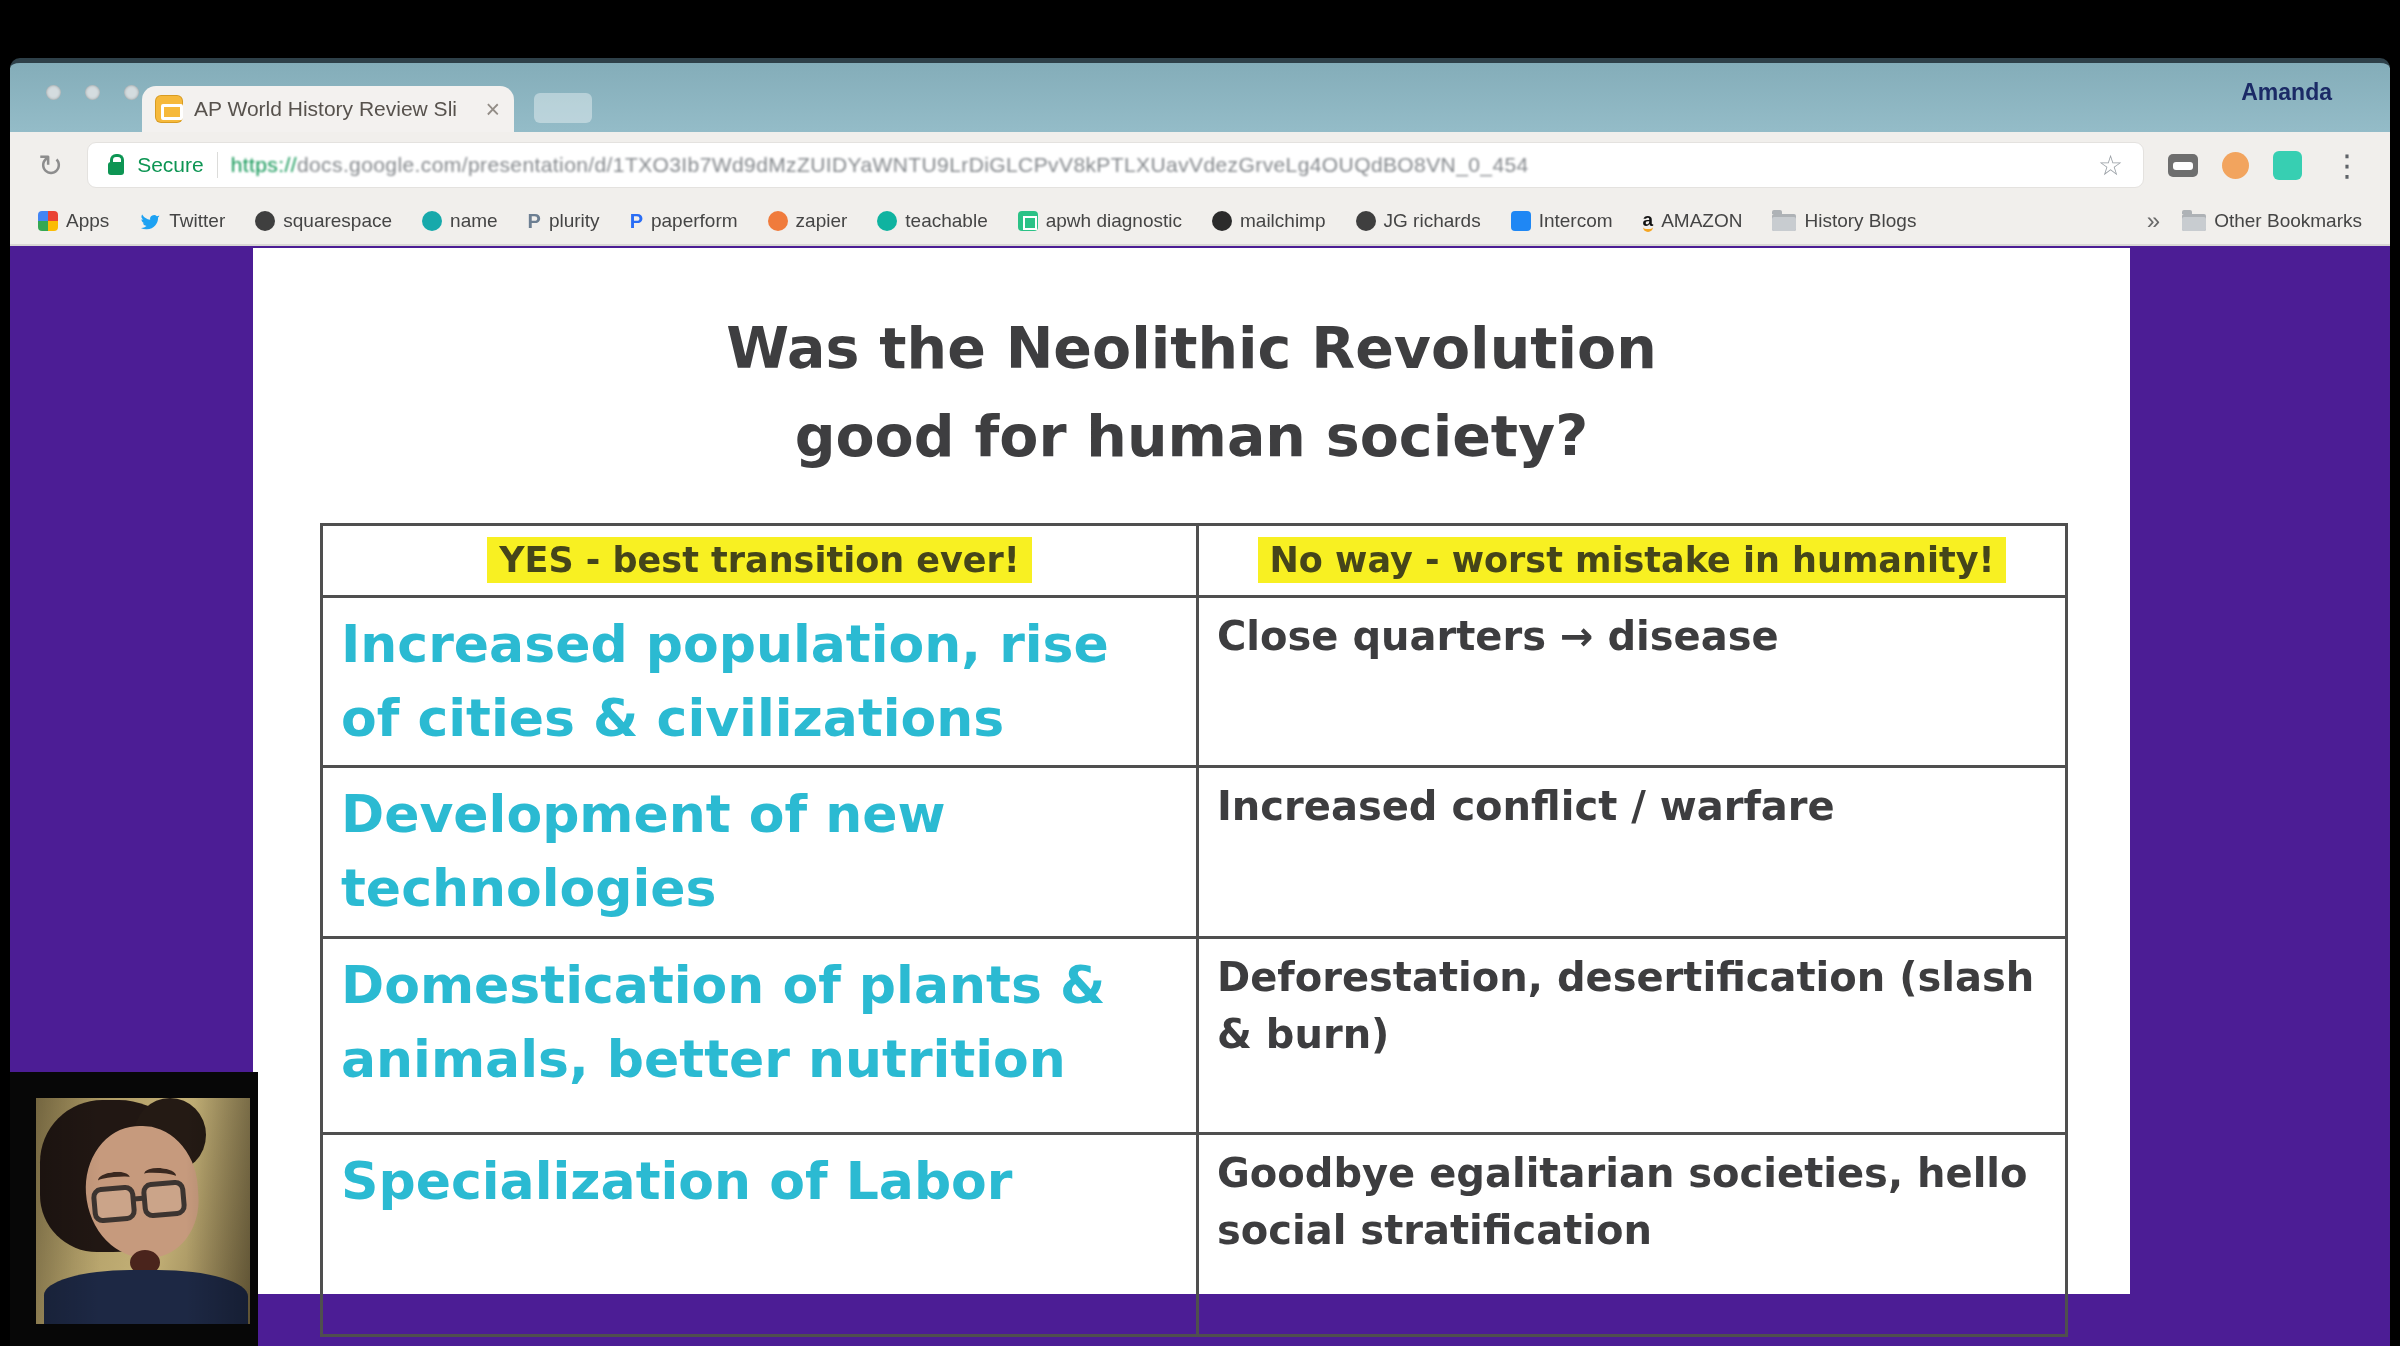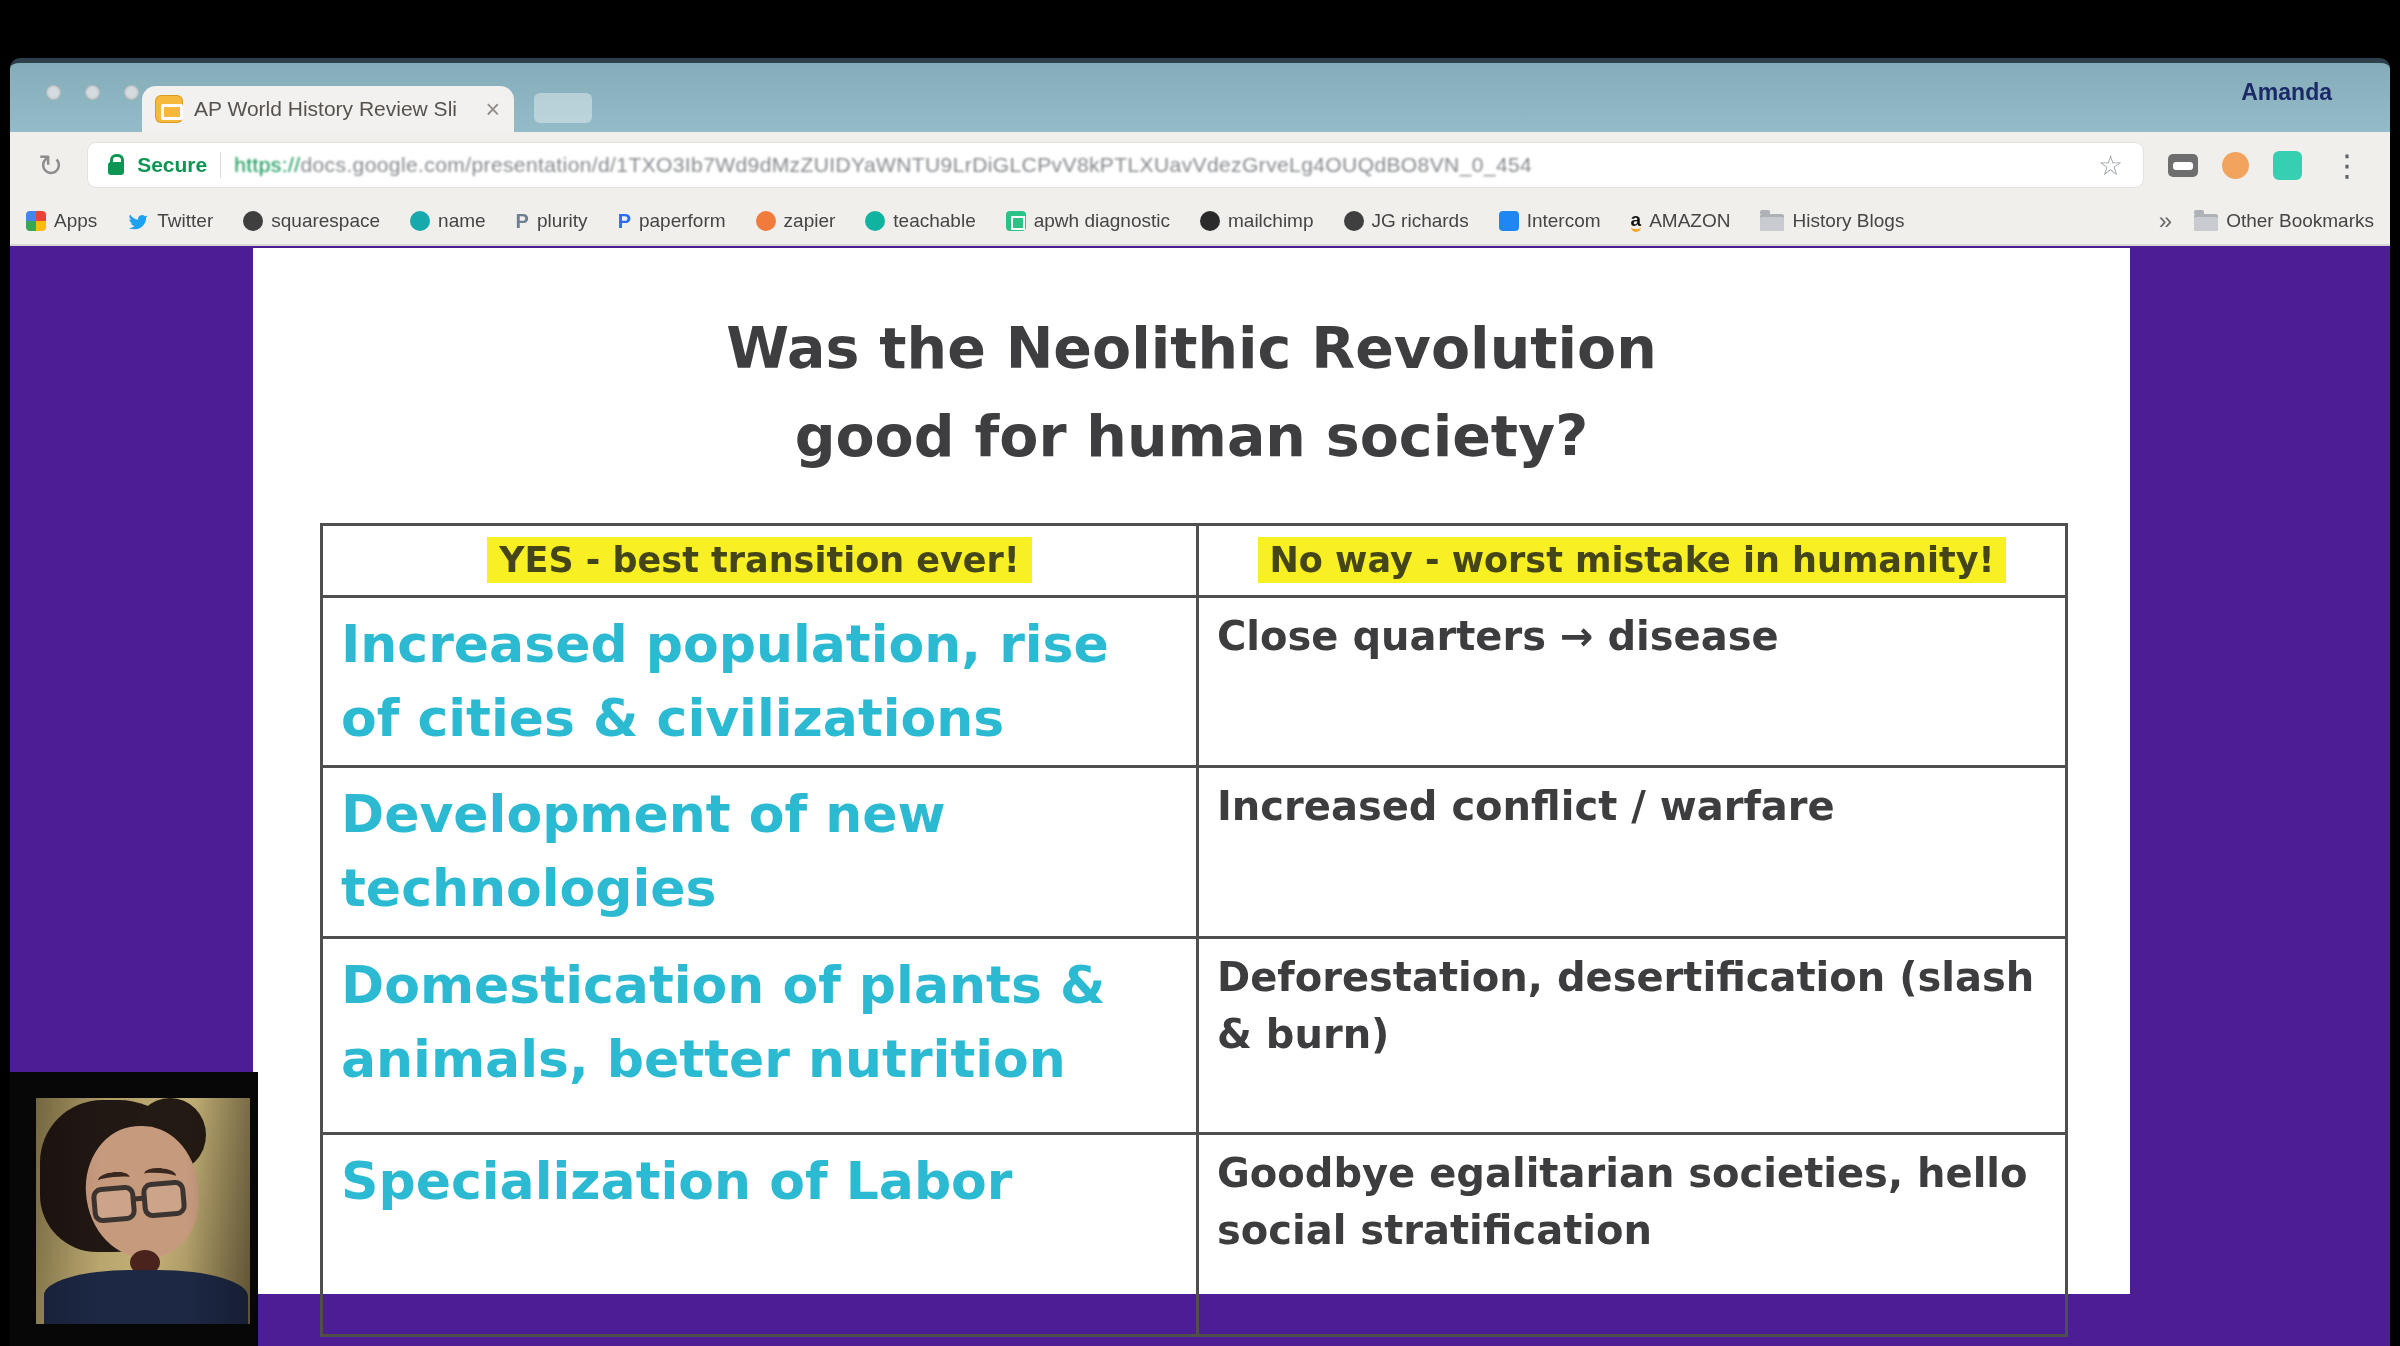--- a/index.html
+++ b/index.html
@@ -34,36 +34,36 @@
              padding:0 28px; gap:24px; }
   .reload { font-size:30px; color:#8d8d8d; filter:blur(.4px); }
   .urlfield { flex:1; height:46px; background:#fff; border:1px solid #e4e2df;
               border-radius:9px; display:flex; align-items:center;
               padding:0 20px; gap:13px; overflow:hidden; }
   .lock { position:relative; width:16px; height:13px; background:#0d9553;
           border-radius:3px; margin-top:7px; flex:none; }
   .lock::before { content:""; position:absolute; left:2px; top:-8px; width:8px;
                   height:9px; border:3px solid #0d9553; border-bottom:none;
                   border-radius:6px 6px 0 0; }
-  .secure { color:#0d9553; font-size:21px; font-weight:bold; filter:blur(.4px); }
+  .secure { color:#0d9553; font-size:21px; font-weight:normal; filter:blur(.4px); }
   .u-div { width:1px; height:26px; background:#dcdcda; flex:none; }
   .url { flex:1; font-size:21px; color:#85898d; white-space:nowrap;
          overflow:hidden; filter:blur(.8px); letter-spacing:.4px; }
   .url .scheme { color:#0d9553; }
   .star { font-size:28px; color:#9aa0a6; flex:none; }
   .ext-gray { width:30px; height:23px; background:#6e6e6e; border-radius:5px;
               position:relative; flex:none; }
   .ext-gray::after { content:""; position:absolute; left:5px; top:8px; width:20px;
                      height:8px; background:#fdfdfd; border-radius:3px; }
   .ext-orange { width:27px; height:27px; border-radius:50%; background:#f2a45e; flex:none; }
   .ext-teal { width:29px; height:29px; border-radius:6px; background:#37cfb2; flex:none; }
   .menu-dots { font-size:30px; color:#5f6368; padding-left:6px; }
 
   .bookmarks { height:48px; background:#f1efec; border-bottom:2px solid #d9d7d4;
-               display:flex; align-items:center; padding:0 16px; gap:30px;
+               display:flex; align-items:center; padding:0 28px; gap:30px;
                font-size:19px; color:#454545; }
   .bm { display:flex; align-items:center; gap:8px; white-space:nowrap; filter:blur(.5px); }
   .bm-right { margin-left:auto; display:flex; align-items:center; gap:22px; }
   .ovf { font-size:24px; color:#6a6a6a; }
   .ic-grid { width:20px; height:20px; border-radius:4px;
              background:conic-gradient(#ea4335 0 25%, #fbbc05 0 50%, #34a853 0 75%, #4285f4 0); }
   .ic-circ { width:20px; height:20px; border-radius:50%; }
   .c-dark  { background:#3f3f3f; }
   .c-tealA { background:#17a9ab; }
   .c-orange{ background:#f07b3c; }

